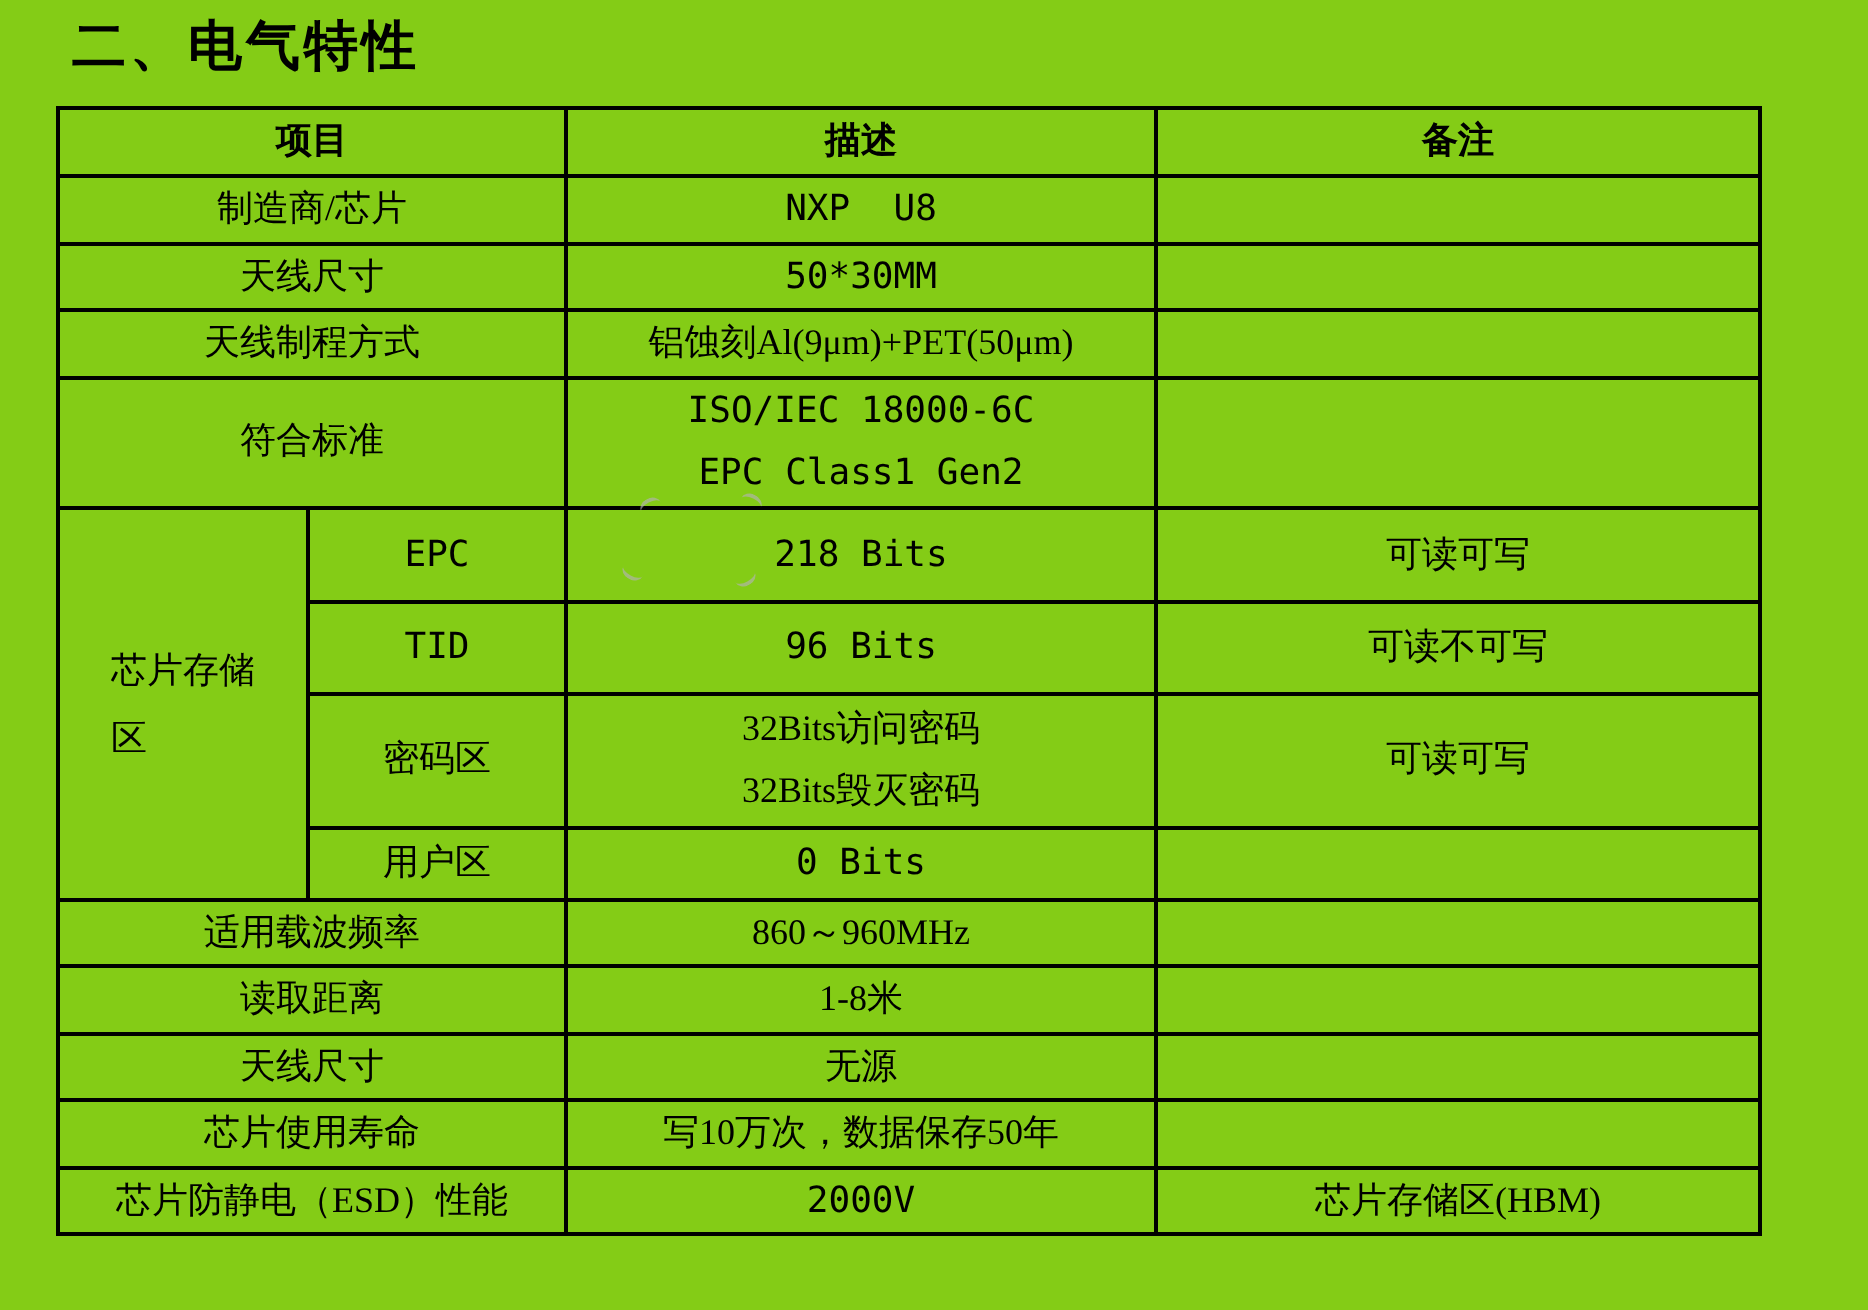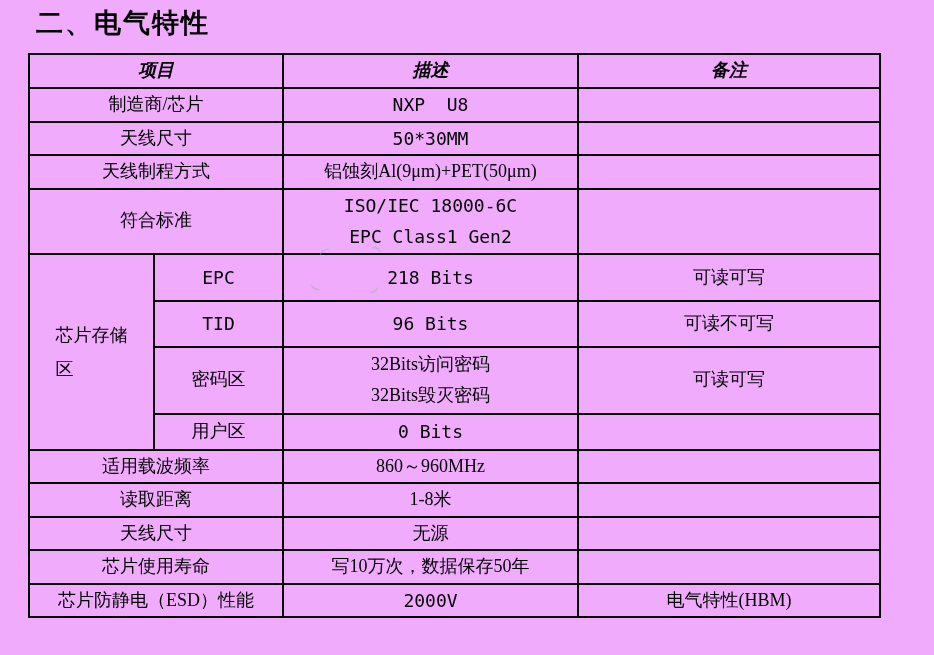--- a/index.html
+++ b/index.html
@@ -1,21 +1,21 @@
 <!DOCTYPE html>
 <html><head>
 <meta charset="utf-8">
 <style>
   * { margin: 0; padding: 0; box-sizing: border-box; }
   html, body { background: #ffffff; }
   .page {
     position: relative;
     width: 934px;
     height: 655px;
-    background: #f0abfc;
+    background: #84cc16;
     font-family: "Liberation Serif", "DejaVu Serif", serif;
     color: #000000;
     overflow: hidden;
   }
   .doc-title {
     position: absolute;
     left: 36px;
     top: 5px;
     font-size: 27px;
     font-weight: 700;
@@ -37,21 +37,20 @@
     font-size: 18px;
     font-weight: 400;
     line-height: 1.75;
     white-space: pre-wrap;
     overflow: hidden;
     padding: 0 2px;
   }
   table.spec th {
     font-size: 18px;
     font-weight: 700;
-    font-style: italic;
   }
   .mono {
     font-family: "DejaVu Sans Mono", "Liberation Mono", monospace;
     font-size: 16px;
   }
   .wrap4 {
     width: 72px;
     margin: 0 auto;
     text-align: left;
     line-height: 1.9;
@@ -169,21 +168,21 @@
 
     <tr class="h31">
       <td colspan="2">芯片使用寿命</td>
       <td>写10万次，数据保存50年</td>
       <td></td>
     </tr>
 
     <tr class="h30">
       <td colspan="2">芯片防静电（ESD）性能</td>
       <td class="mono">2000V</td>
-      <td>电气特性(HBM)</td>
+      <td>芯片存储区(HBM)</td>
     </tr>
   </tbody>
     </table>
 
   <div class="artifact a1"></div>
   <div class="artifact a2"></div>
   <div class="artifact a3"></div>
   <div class="artifact a4"></div>
 
 </div>

